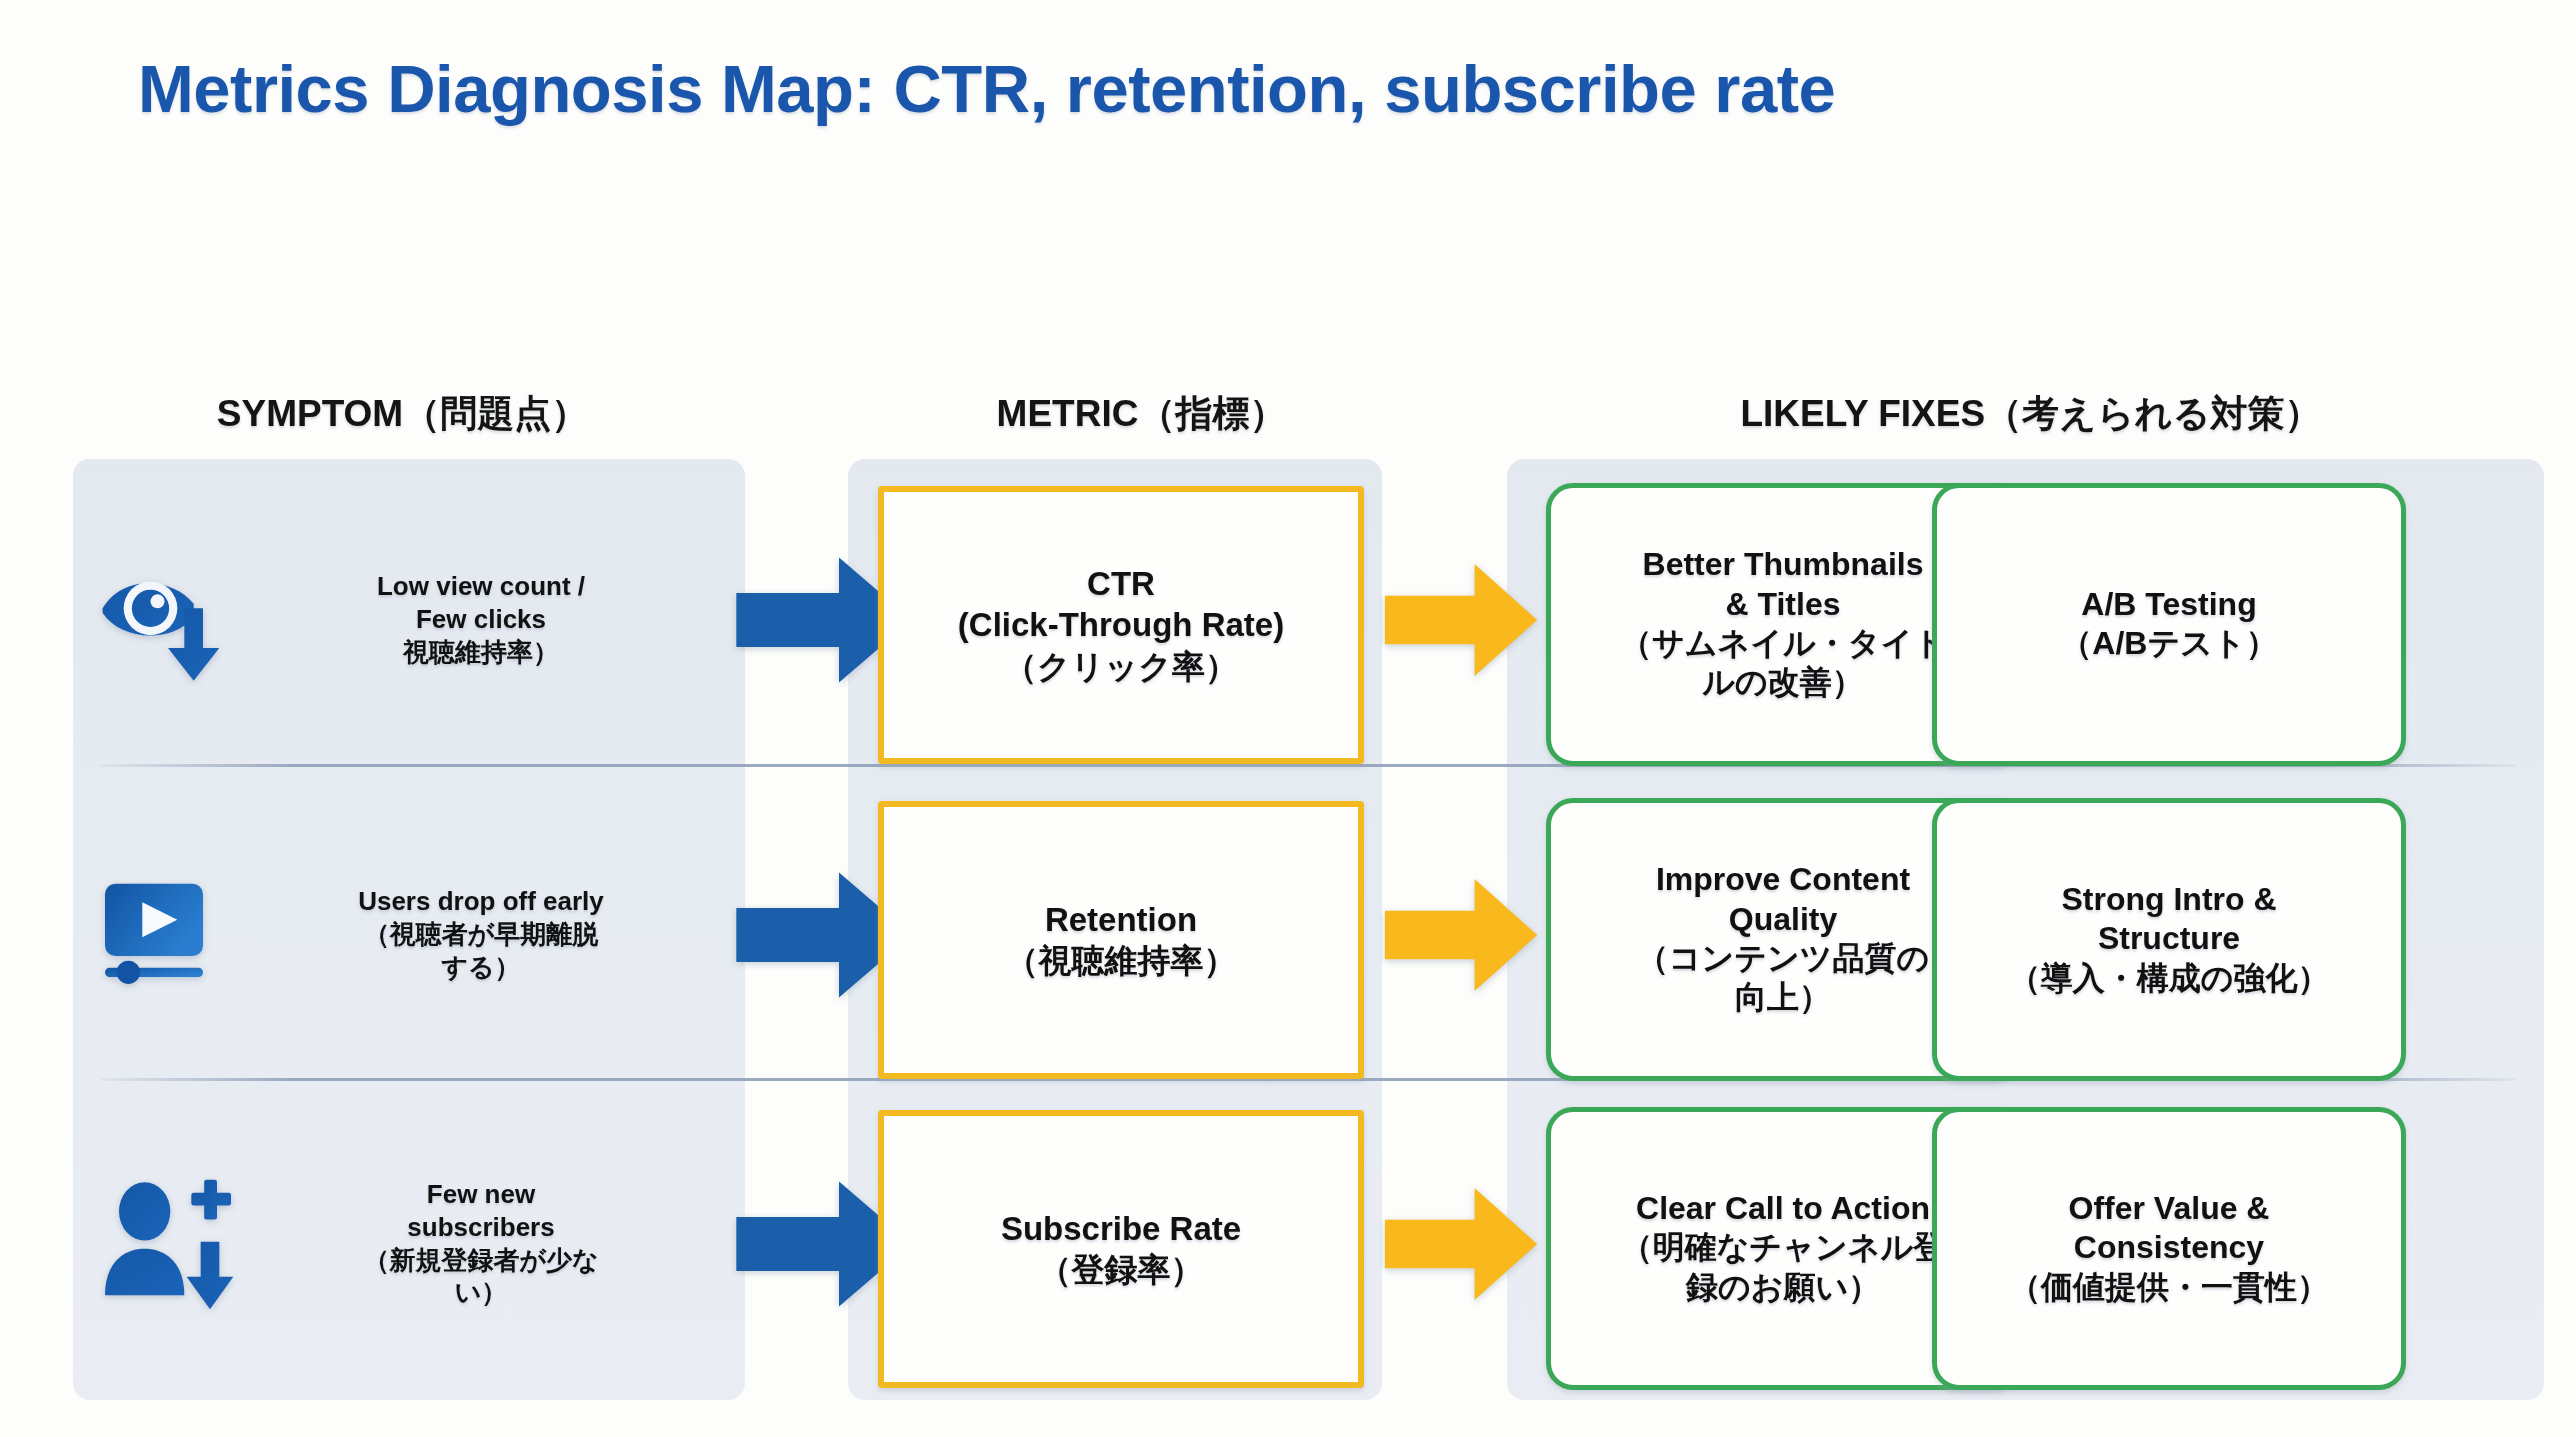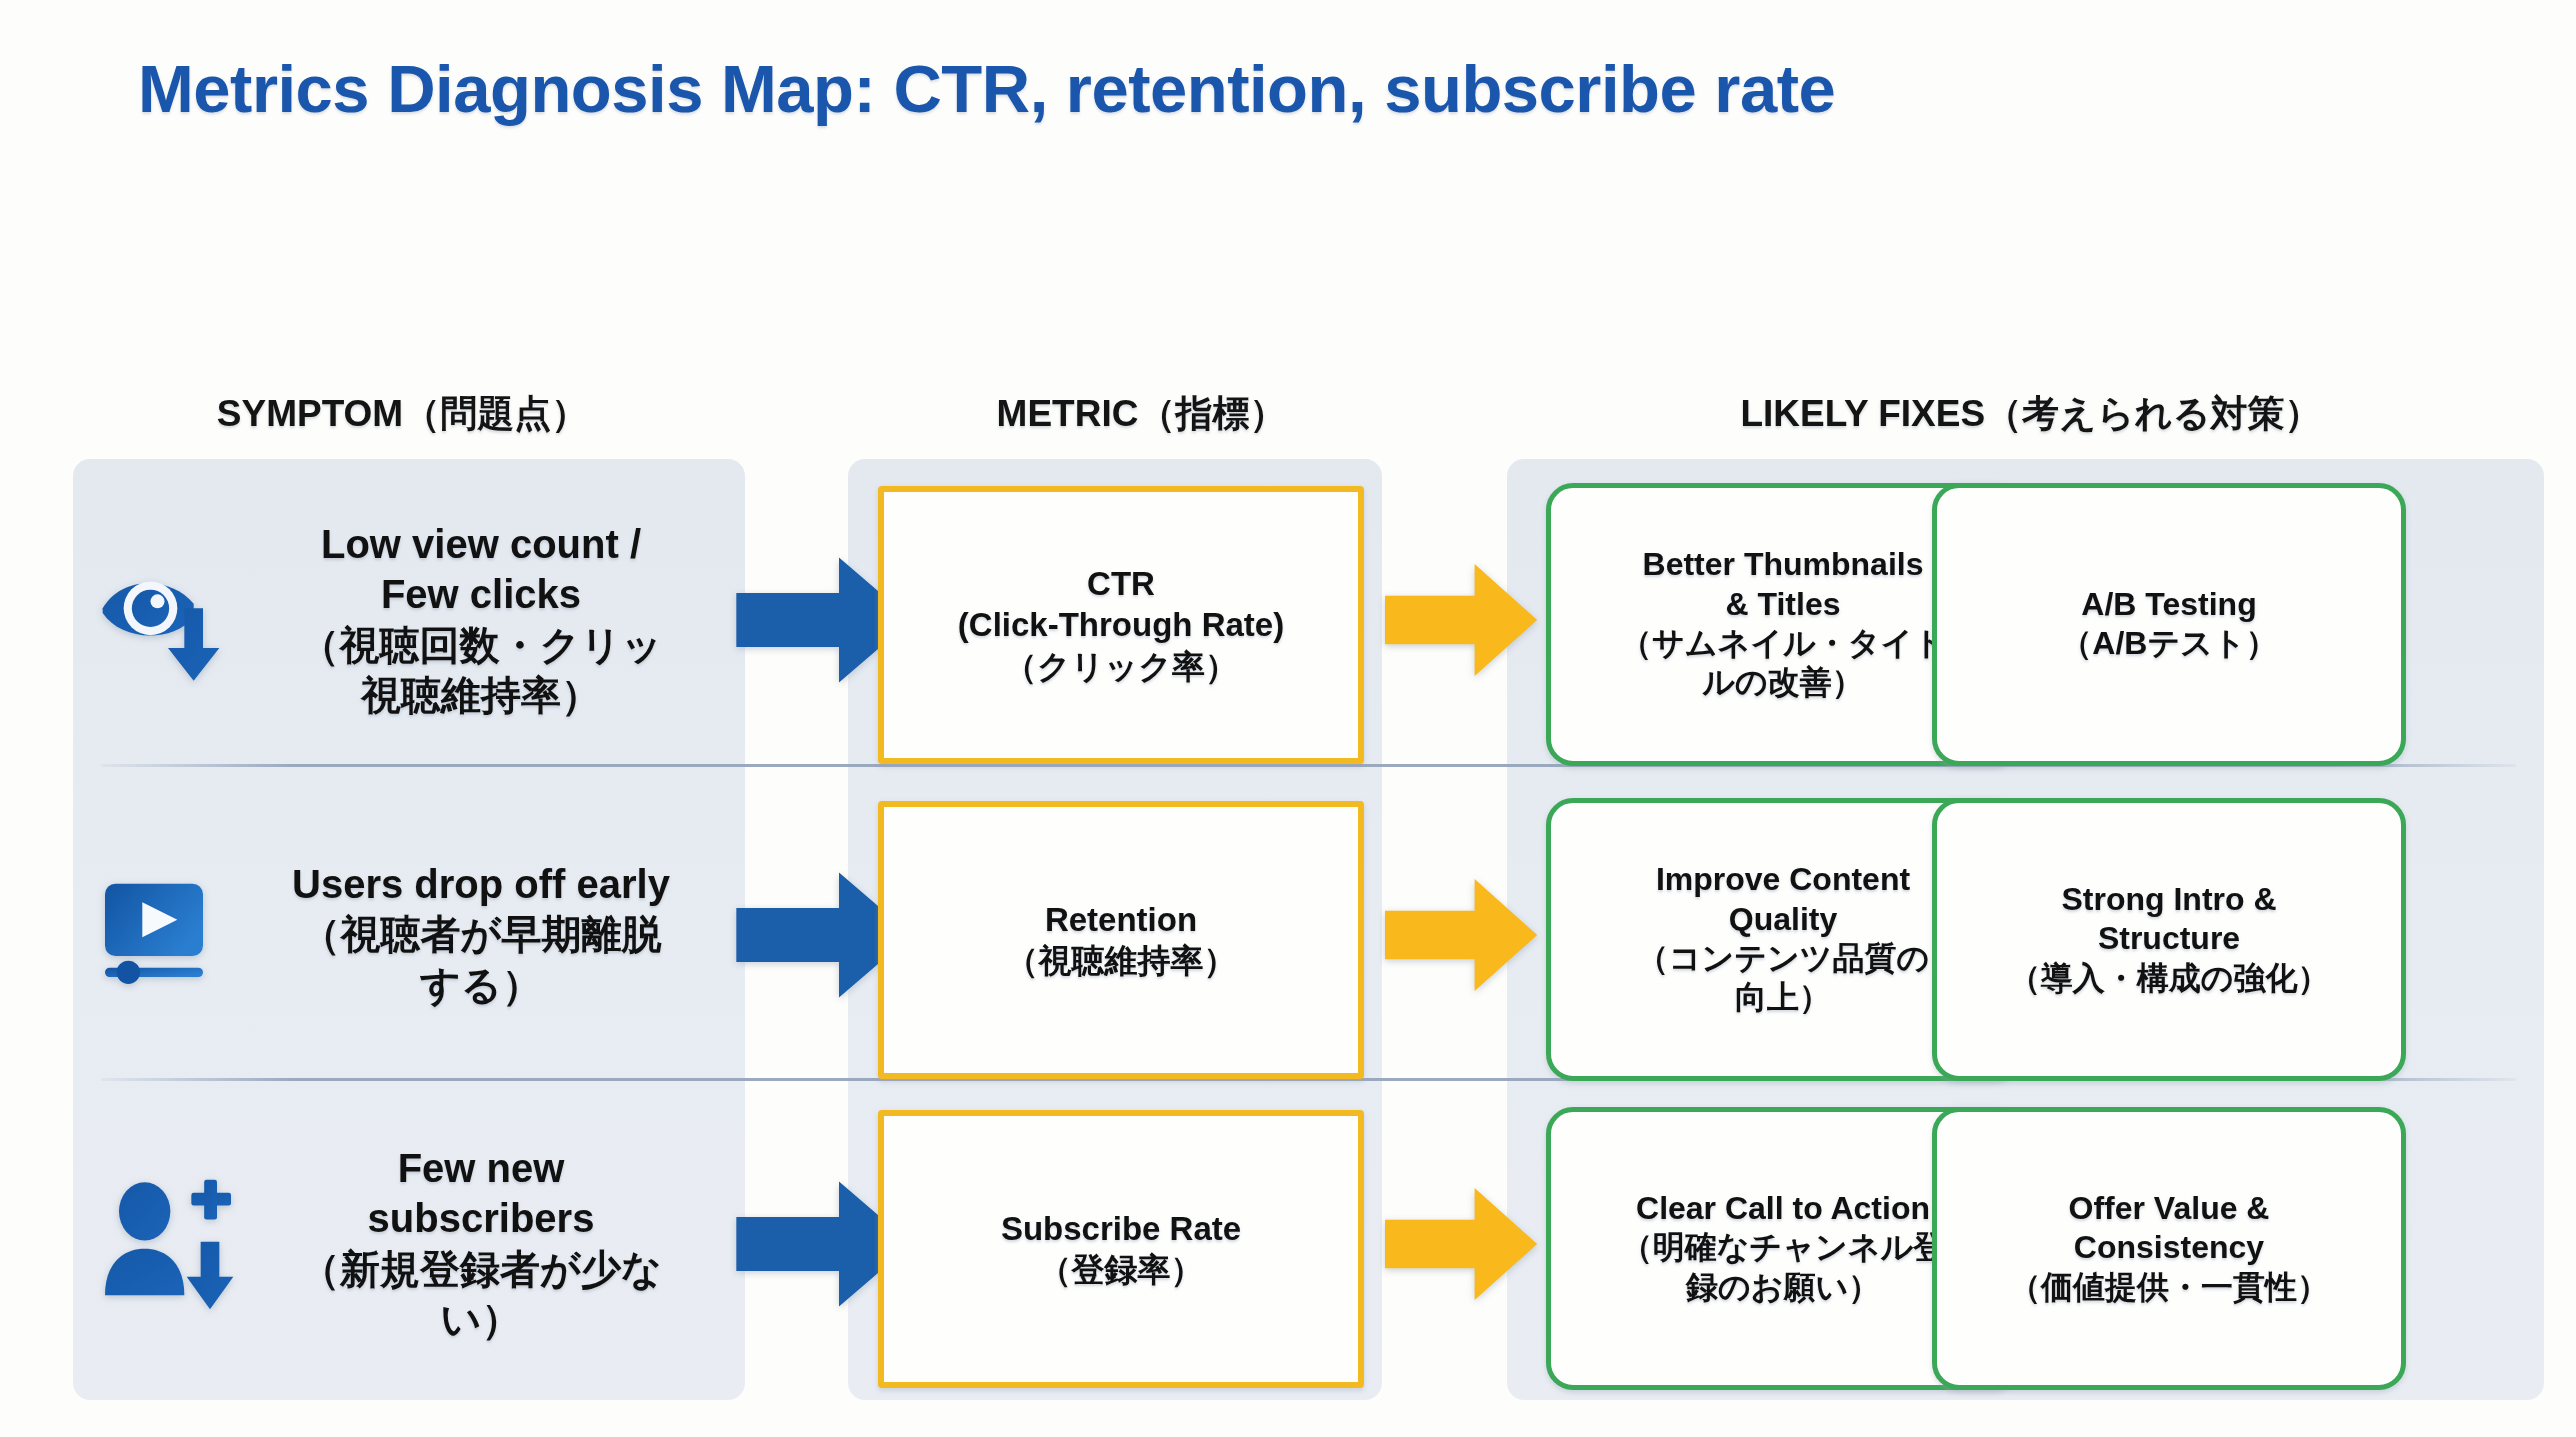--- a/index.html
+++ b/index.html
@@ -66,21 +66,21 @@
     display:flex; align-items:center; justify-content:flex-start;
   }
   .symptom-icon{
     width:140px; height:140px; flex:0 0 140px;
     margin-left:7.5px; margin-right:7.5px;
     display:flex; align-items:center; justify-content:center;
     filter:drop-shadow(0 2.8px 3.7px rgba(140,155,175,0.5));
   }
   .symptom-text{
     flex:1 1 auto; text-align:center; padding-right:19px;
-    font-size:40px; font-weight:bold; color:#111; line-height:1.26;
+    font-size:26px; font-weight:bold; color:#111; line-height:1.26;
     text-shadow:0 1.9px 2.8px rgba(160,172,190,0.5);
   }
   .symptom-text .jp{ display:block; }
 
   
   .arrow{ position:absolute; top:50%; transform:translateY(-50%);
           filter:drop-shadow(0 2.8px 3.7px rgba(140,155,175,0.45)); }
   #arrow-blue-0,#arrow-blue-1,#arrow-blue-2{ left:736px; width:178px; height:140px; }
   #arrow-yellow-0,#arrow-yellow-1,#arrow-yellow-2{ left:1385px; width:154px; height:124px; }
 
@@ -146,21 +146,20 @@
         <path d="M4 50 C20 22 62 22 82 46 L82 58 C62 80 20 78 4 54 Z" fill="url(#gb0)"></path>
         <circle cx="45" cy="50" r="23" fill="#f3f6fa"></circle>
         <circle cx="45" cy="50" r="16" fill="url(#gb0)"></circle>
         <circle cx="51" cy="44" r="6" fill="#f3f6fa"></circle>
         <path d="M74 50 L90 50 L90 84 L104 84 L82 112 L60 84 L74 84 Z" fill="url(#gb0)"></path>
       </svg>
     </div>
     <div class="symptom-text">
       <span>Low view count /</span><br>
       <span>Few clicks</span>
-      <span class="jp">（視聴回数・クリッ</span>
       <span class="jp">視聴維持率）</span>
     </div>
   </div>
 
   <div class="arrow" id="arrow-blue-0">
     <svg viewBox="0 0 190 150" width="178" height="140">
       <path d="M0 46 L110 46 L110 8 L188 75 L110 142 L110 104 L0 104 Z" fill="#1b5eaa"></path>
     </svg>
   </div>
 

